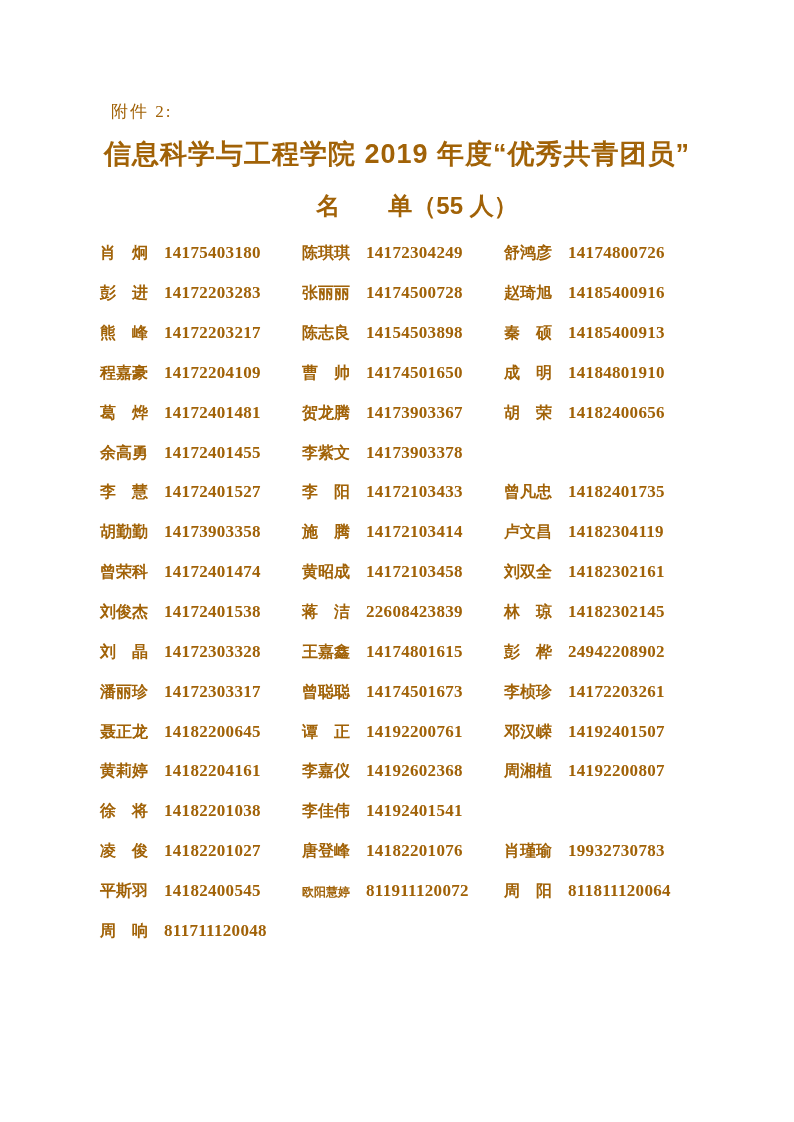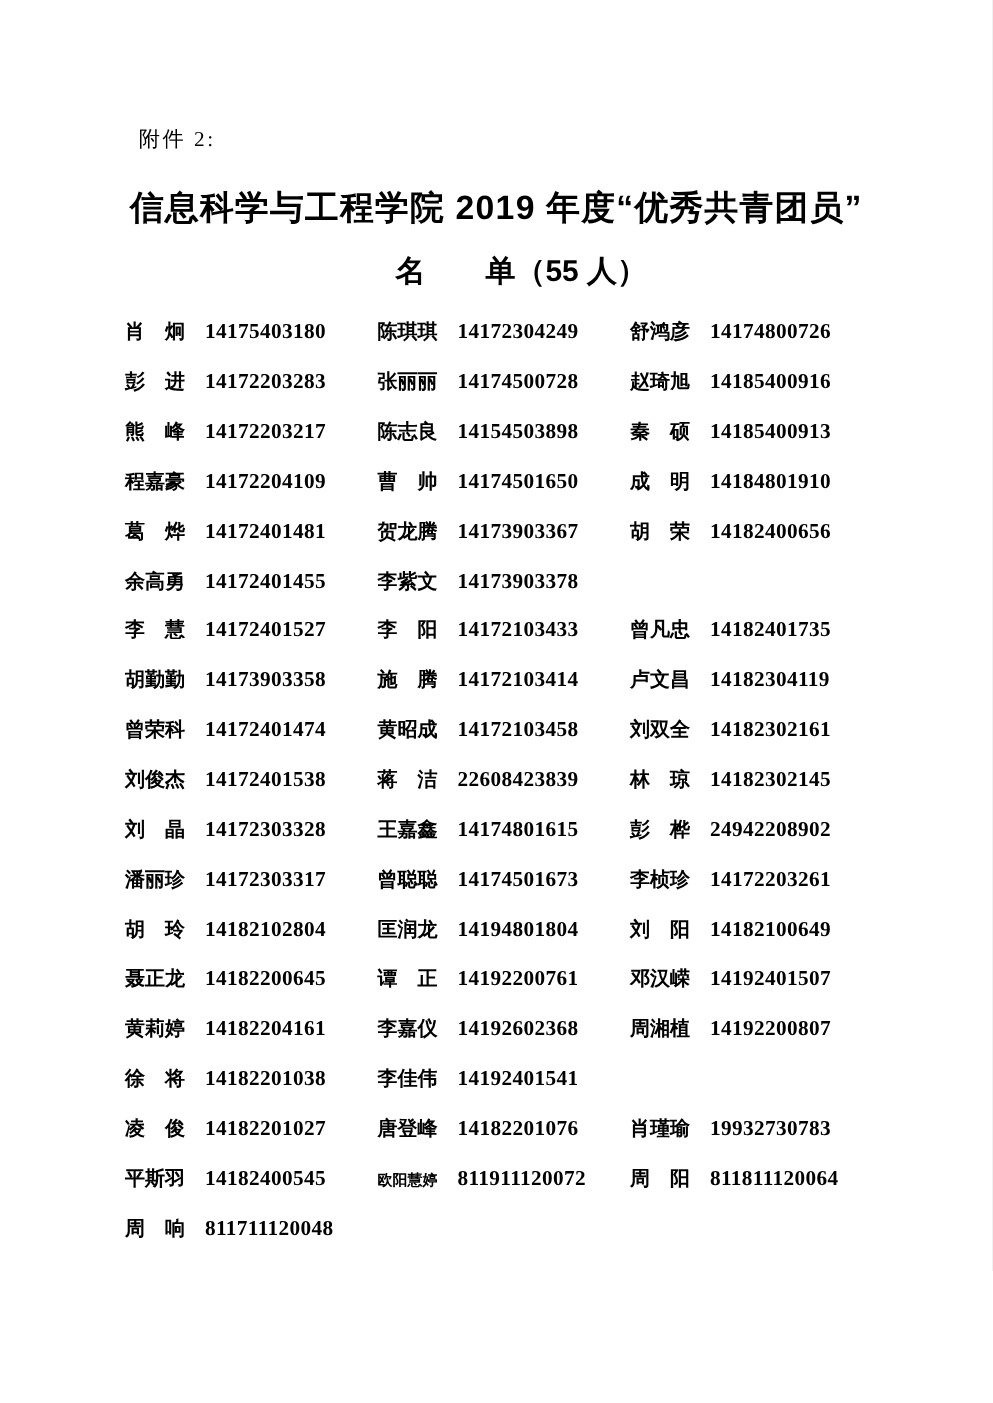--- a/index.html
+++ b/index.html
@@ -6,34 +6,34 @@
     margin: 0;
     padding: 0;
     background: #e8e8e8;
   }
   .page {
     position: relative;
     width: 794px;
     height: 1122px;
     margin: 0 auto;
     background: #ffffff;
-    color: #000000;
+    color: #a16207;
     font-family: "Liberation Serif", "DejaVu Serif", serif;
     overflow: hidden;
     box-sizing: border-box;
     padding-top: 103px;
   }
   .attachment {
     margin-left: 111px;
     font-size: 17px;
     line-height: 18px;
     letter-spacing: 2px;
   }
   .title {
-    margin: 30px 0 0 0;
+    margin: 18px 0 0 0;
     text-align: center;
     font-family: "Liberation Sans", "DejaVu Sans", sans-serif;
     font-weight: bold;
     font-size: 27px;
     line-height: 30px;
     letter-spacing: 1px;
   }
   .subtitle {
     margin: 22px 0 0 0;
     text-align: center;
@@ -244,34 +244,20 @@
           <span class="member-name">曾聪聪</span>
           <span class="member-id">14174501673</span>
         </div>
         <div class="roster-entry">
           <span class="member-name">李桢珍</span>
           <span class="member-id">14172203261</span>
         </div>
       </div>
       <div class="roster-row">
         <div class="roster-entry">
-          <span class="member-name">胡　玲</span>
-          <span class="member-id">14182102804</span>
-        </div>
-        <div class="roster-entry">
-          <span class="member-name">匡润龙</span>
-          <span class="member-id">14194801804</span>
-        </div>
-        <div class="roster-entry">
-          <span class="member-name">刘　阳</span>
-          <span class="member-id">14182100649</span>
-        </div>
-      </div>
-      <div class="roster-row">
-        <div class="roster-entry">
           <span class="member-name">聂正龙</span>
           <span class="member-id">14182200645</span>
         </div>
         <div class="roster-entry">
           <span class="member-name">谭　正</span>
           <span class="member-id">14192200761</span>
         </div>
         <div class="roster-entry">
           <span class="member-name">邓汉嵘</span>
           <span class="member-id">14192401507</span>

